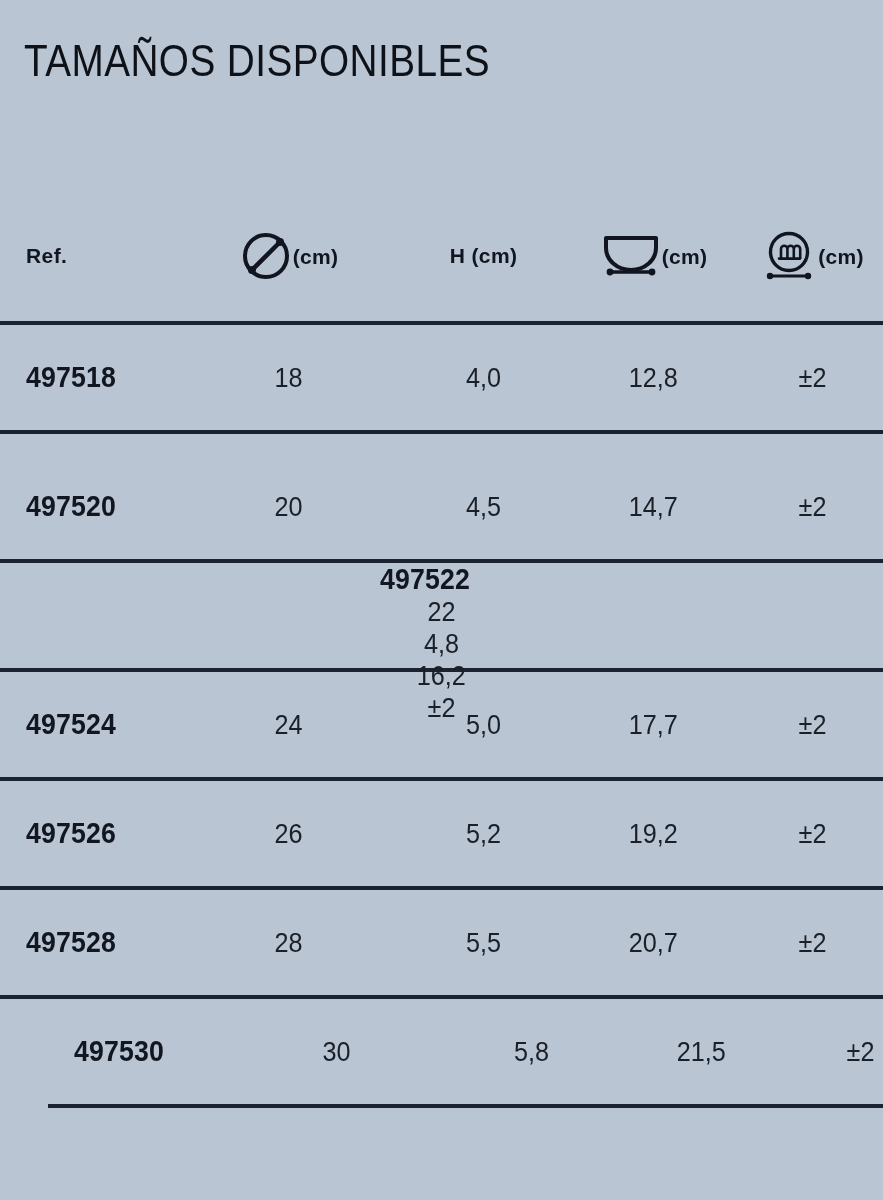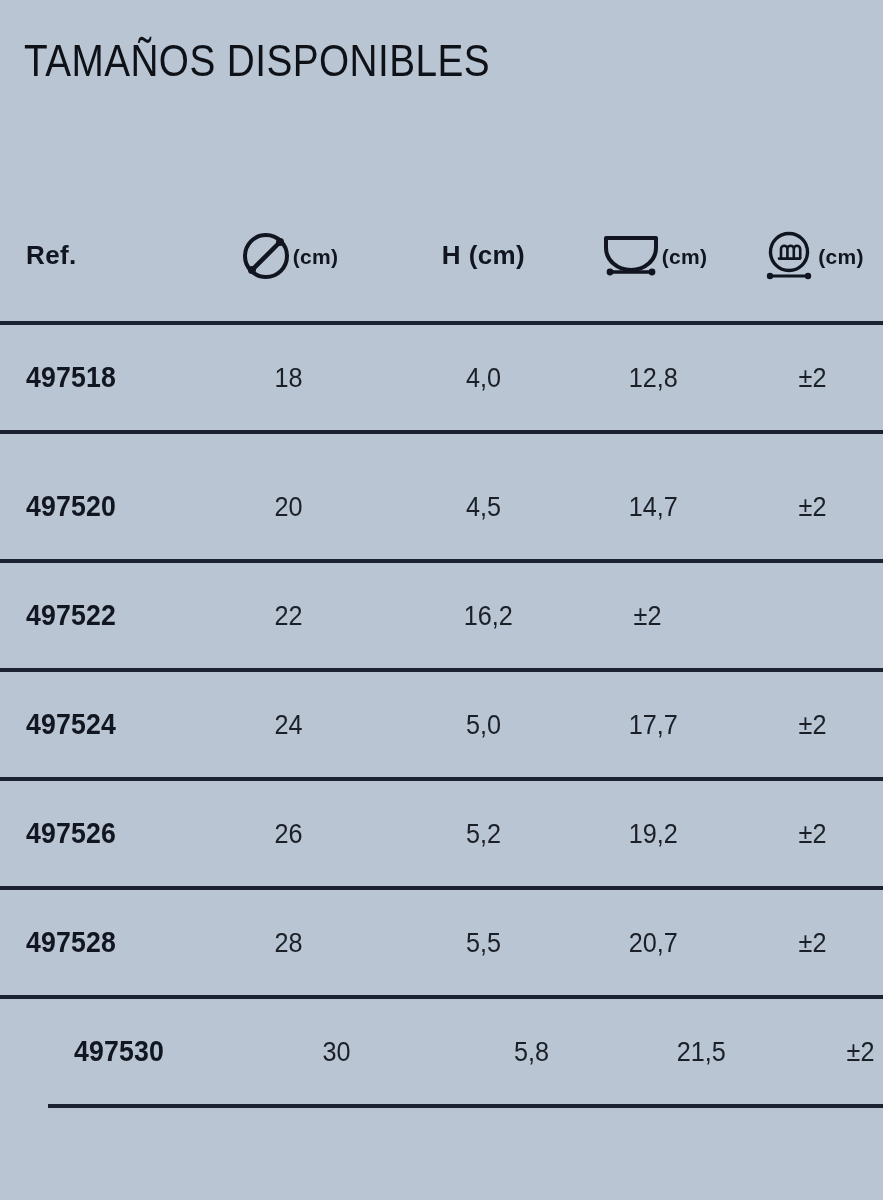--- a/index.html
+++ b/index.html
@@ -75,21 +75,21 @@
   .col-ref   { width: 176px; }
   .col-diam  { width: 225px; }
   .col-h     { width: 165px; }
   .col-base  { width: 175px; }
   .col-tol   { width: 142px; }
 
   .col-ref   { align-items: flex-start; padding-left: 26px; }
 
   
   .hdr-text {
-    font-size: 26px;
+    font-size: 21px;
     font-weight: bold;
     letter-spacing: 0.4px;
     color: #101520;
   }
   .icon-wrap {
     display: flex;
     flex-direction: row;
     align-items: center;
     justify-content: center;
   }
@@ -212,70 +212,73 @@
         <div class="cell col-h">
           <span class="num-val">4,5</span>
         </div>
         <div class="cell col-base">
           <span class="num-val">14,7</span>
         </div>
         <div class="cell col-tol">
           <span class="num-val">±2</span>
         </div>
       </div>
+      <div class="row data-row" style="border-bottom-color: rgb(27, 34, 48); flex-direction: column;">
+        <div class="cell col-ref">
+          <span class="ref-val">497522</span>
+        </div>
+        <div class="cell col-diam">
+          <span class="num-val">22</span>
+        </div>
+        <div class="cell col-h">
+          <span class="num-val">4,8</span>
+        </div>
+        <div class="cell col-base">
+          <span class="num-val">16,2</span>
+        </div>
+        <div class="cell col-tol">
+          <span class="num-val">±2</span>
+        </div>
+      </div>
       <div class="row data-row" style="border-bottom-color: rgb(27, 34, 48);">
         <div class="cell col-ref">
-          <span class="ref-val">497522</span>
-        </div>
-        <div class="cell col-diam">
-          <span class="num-val">22</span>
-        </div>
-        <div class="cell col-base">
-          <span class="num-val">16,2</span>
+          <span class="ref-val">497524</span>
+        </div>
+        <div class="cell col-diam">
+          <span class="num-val">24</span>
+        </div>
+        <div class="cell col-h">
+          <span class="num-val">5,0</span>
+        </div>
+        <div class="cell col-base">
+          <span class="num-val">17,7</span>
         </div>
         <div class="cell col-tol">
           <span class="num-val">±2</span>
         </div>
       </div>
       <div class="row data-row" style="border-bottom-color: rgb(27, 34, 48);">
         <div class="cell col-ref">
-          <span class="ref-val">497524</span>
-        </div>
-        <div class="cell col-diam">
-          <span class="num-val">24</span>
-        </div>
-        <div class="cell col-h">
-          <span class="num-val">5,0</span>
-        </div>
-        <div class="cell col-base">
-          <span class="num-val">17,7</span>
+          <span class="ref-val">497526</span>
+        </div>
+        <div class="cell col-diam">
+          <span class="num-val">26</span>
+        </div>
+        <div class="cell col-h">
+          <span class="num-val">5,2</span>
+        </div>
+        <div class="cell col-base">
+          <span class="num-val">19,2</span>
         </div>
         <div class="cell col-tol">
           <span class="num-val">±2</span>
         </div>
       </div>
       <div class="row data-row" style="border-bottom-color: rgb(27, 34, 48);">
         <div class="cell col-ref">
-          <span class="ref-val">497526</span>
-        </div>
-        <div class="cell col-diam">
-          <span class="num-val">26</span>
-        </div>
-        <div class="cell col-h">
-          <span class="num-val">5,2</span>
-        </div>
-        <div class="cell col-base">
-          <span class="num-val">19,2</span>
-        </div>
-        <div class="cell col-tol">
-          <span class="num-val">±2</span>
-        </div>
-      </div>
-      <div class="row data-row" style="border-bottom-color: rgb(27, 34, 48);">
-        <div class="cell col-ref">
           <span class="ref-val">497528</span>
         </div>
         <div class="cell col-diam">
           <span class="num-val">28</span>
         </div>
         <div class="cell col-h">
           <span class="num-val">5,5</span>
         </div>
         <div class="cell col-base">
           <span class="num-val">20,7</span>

